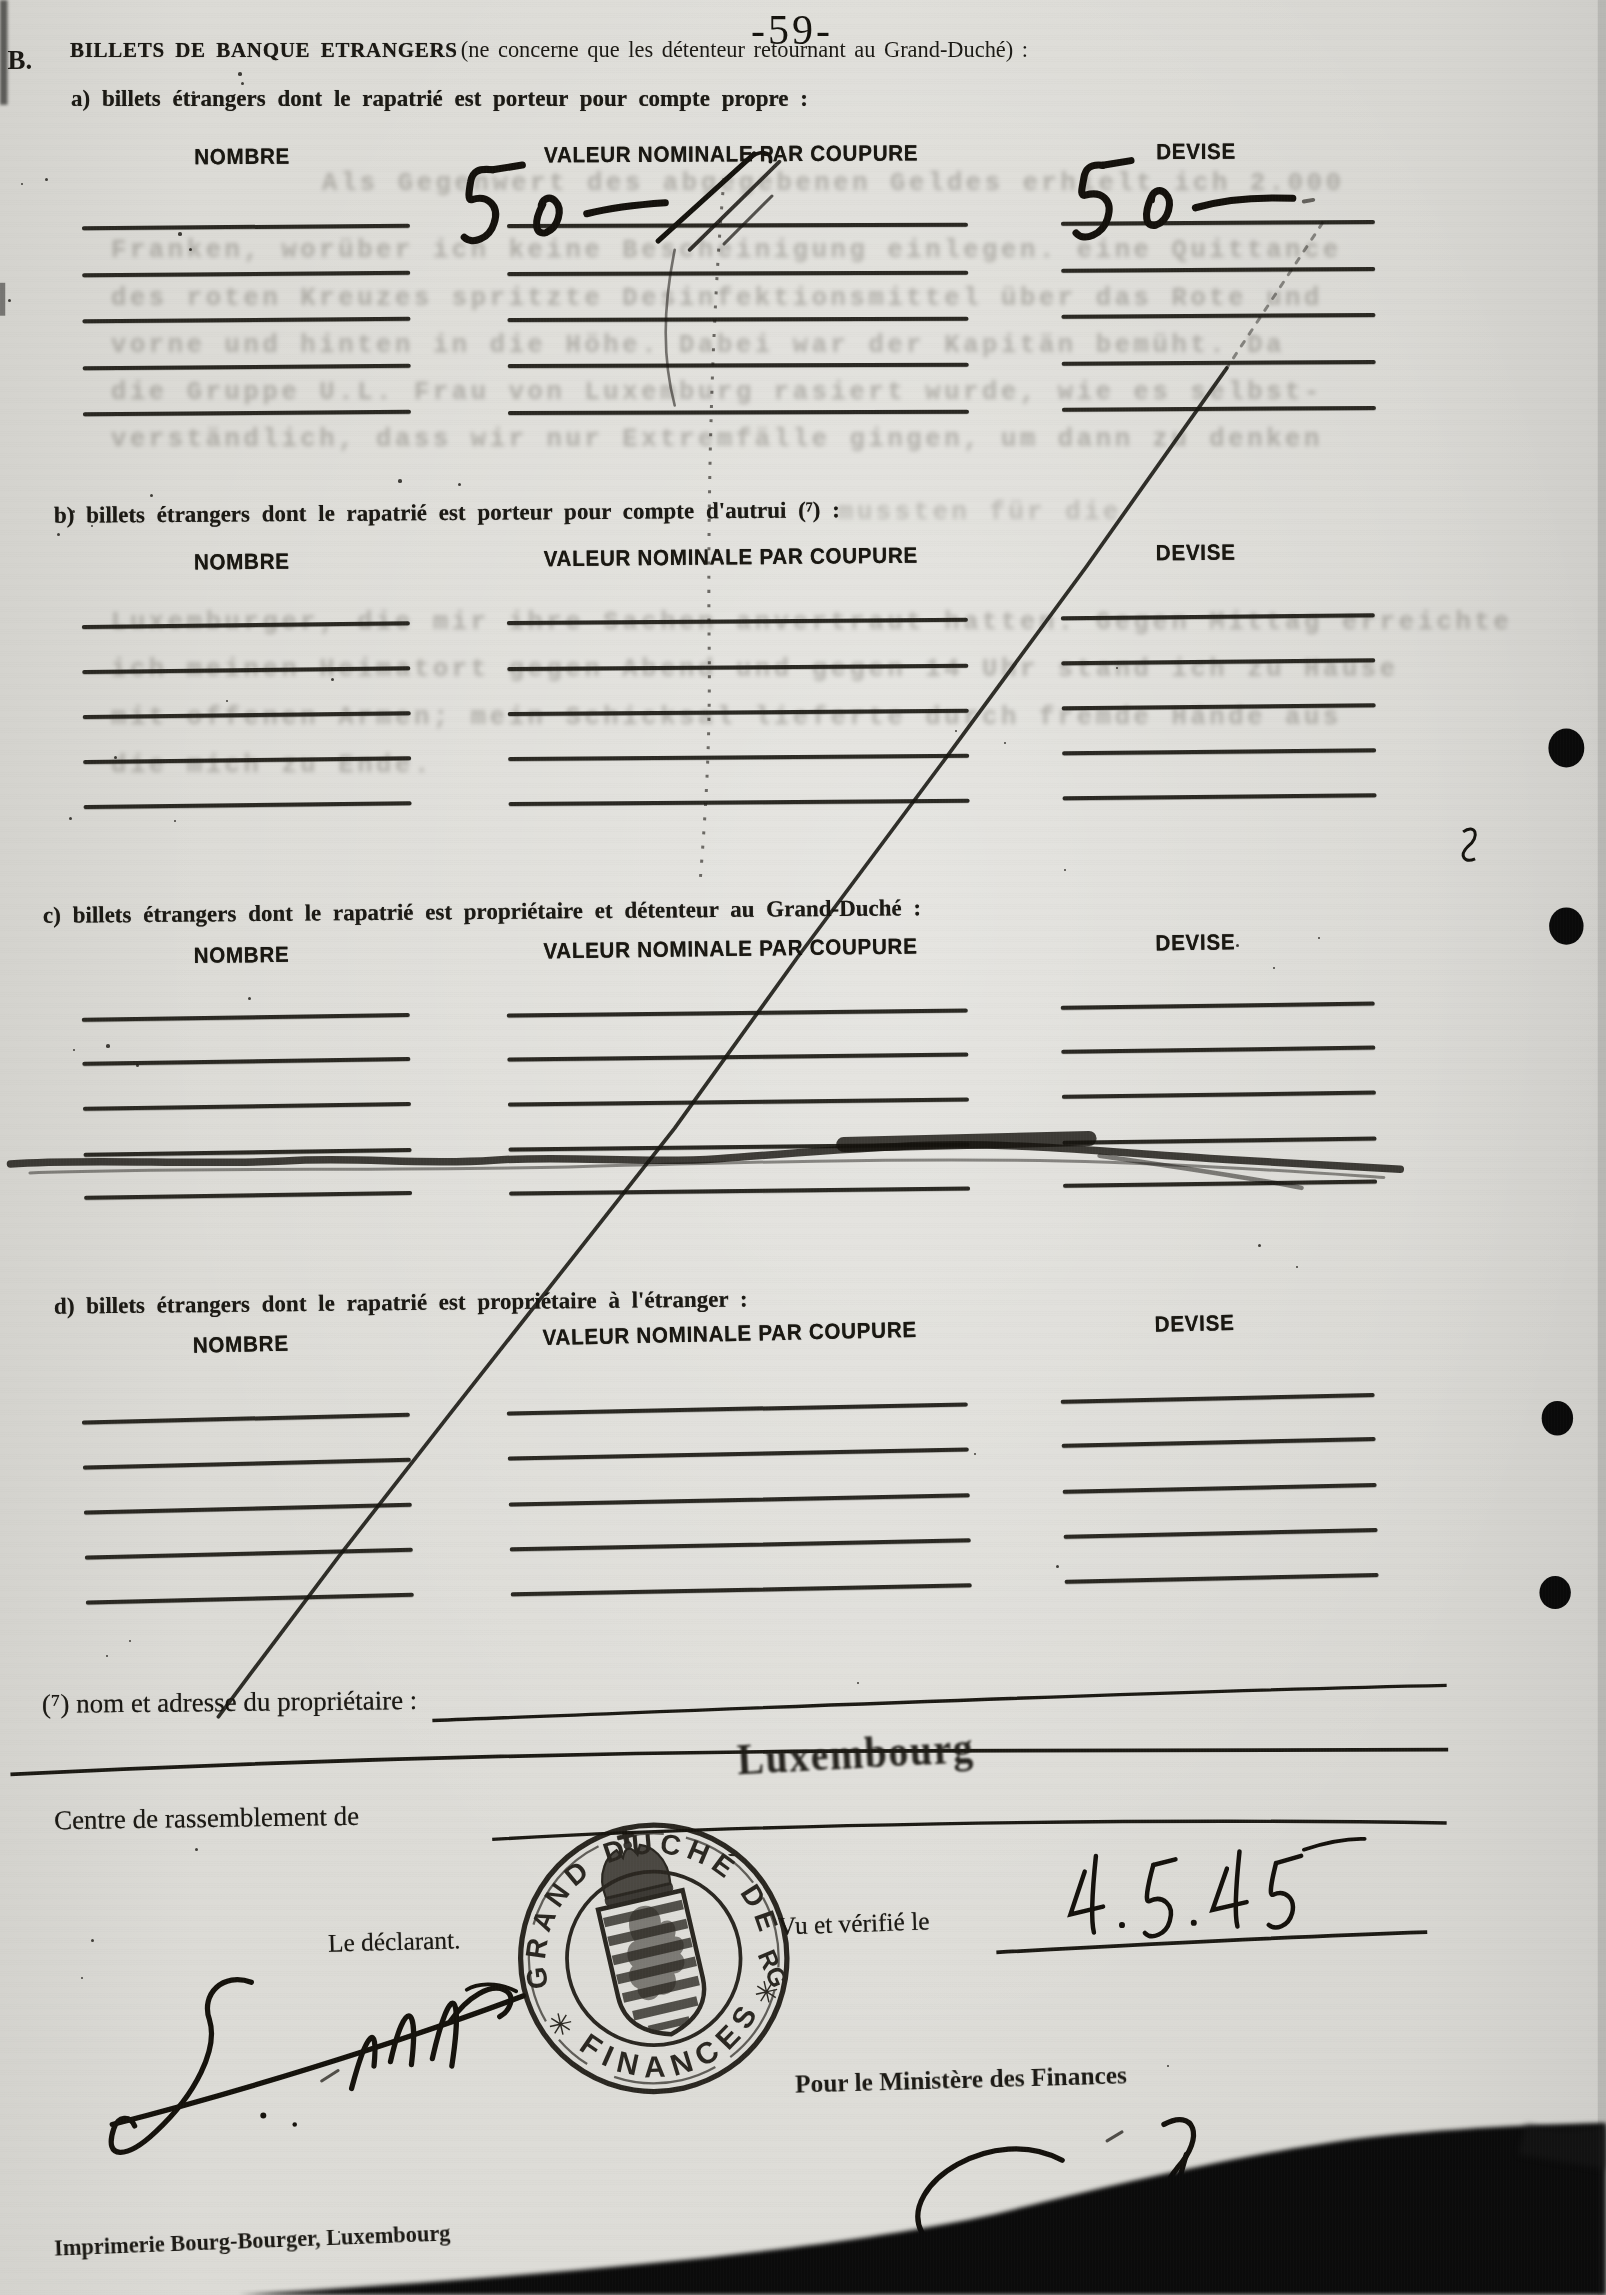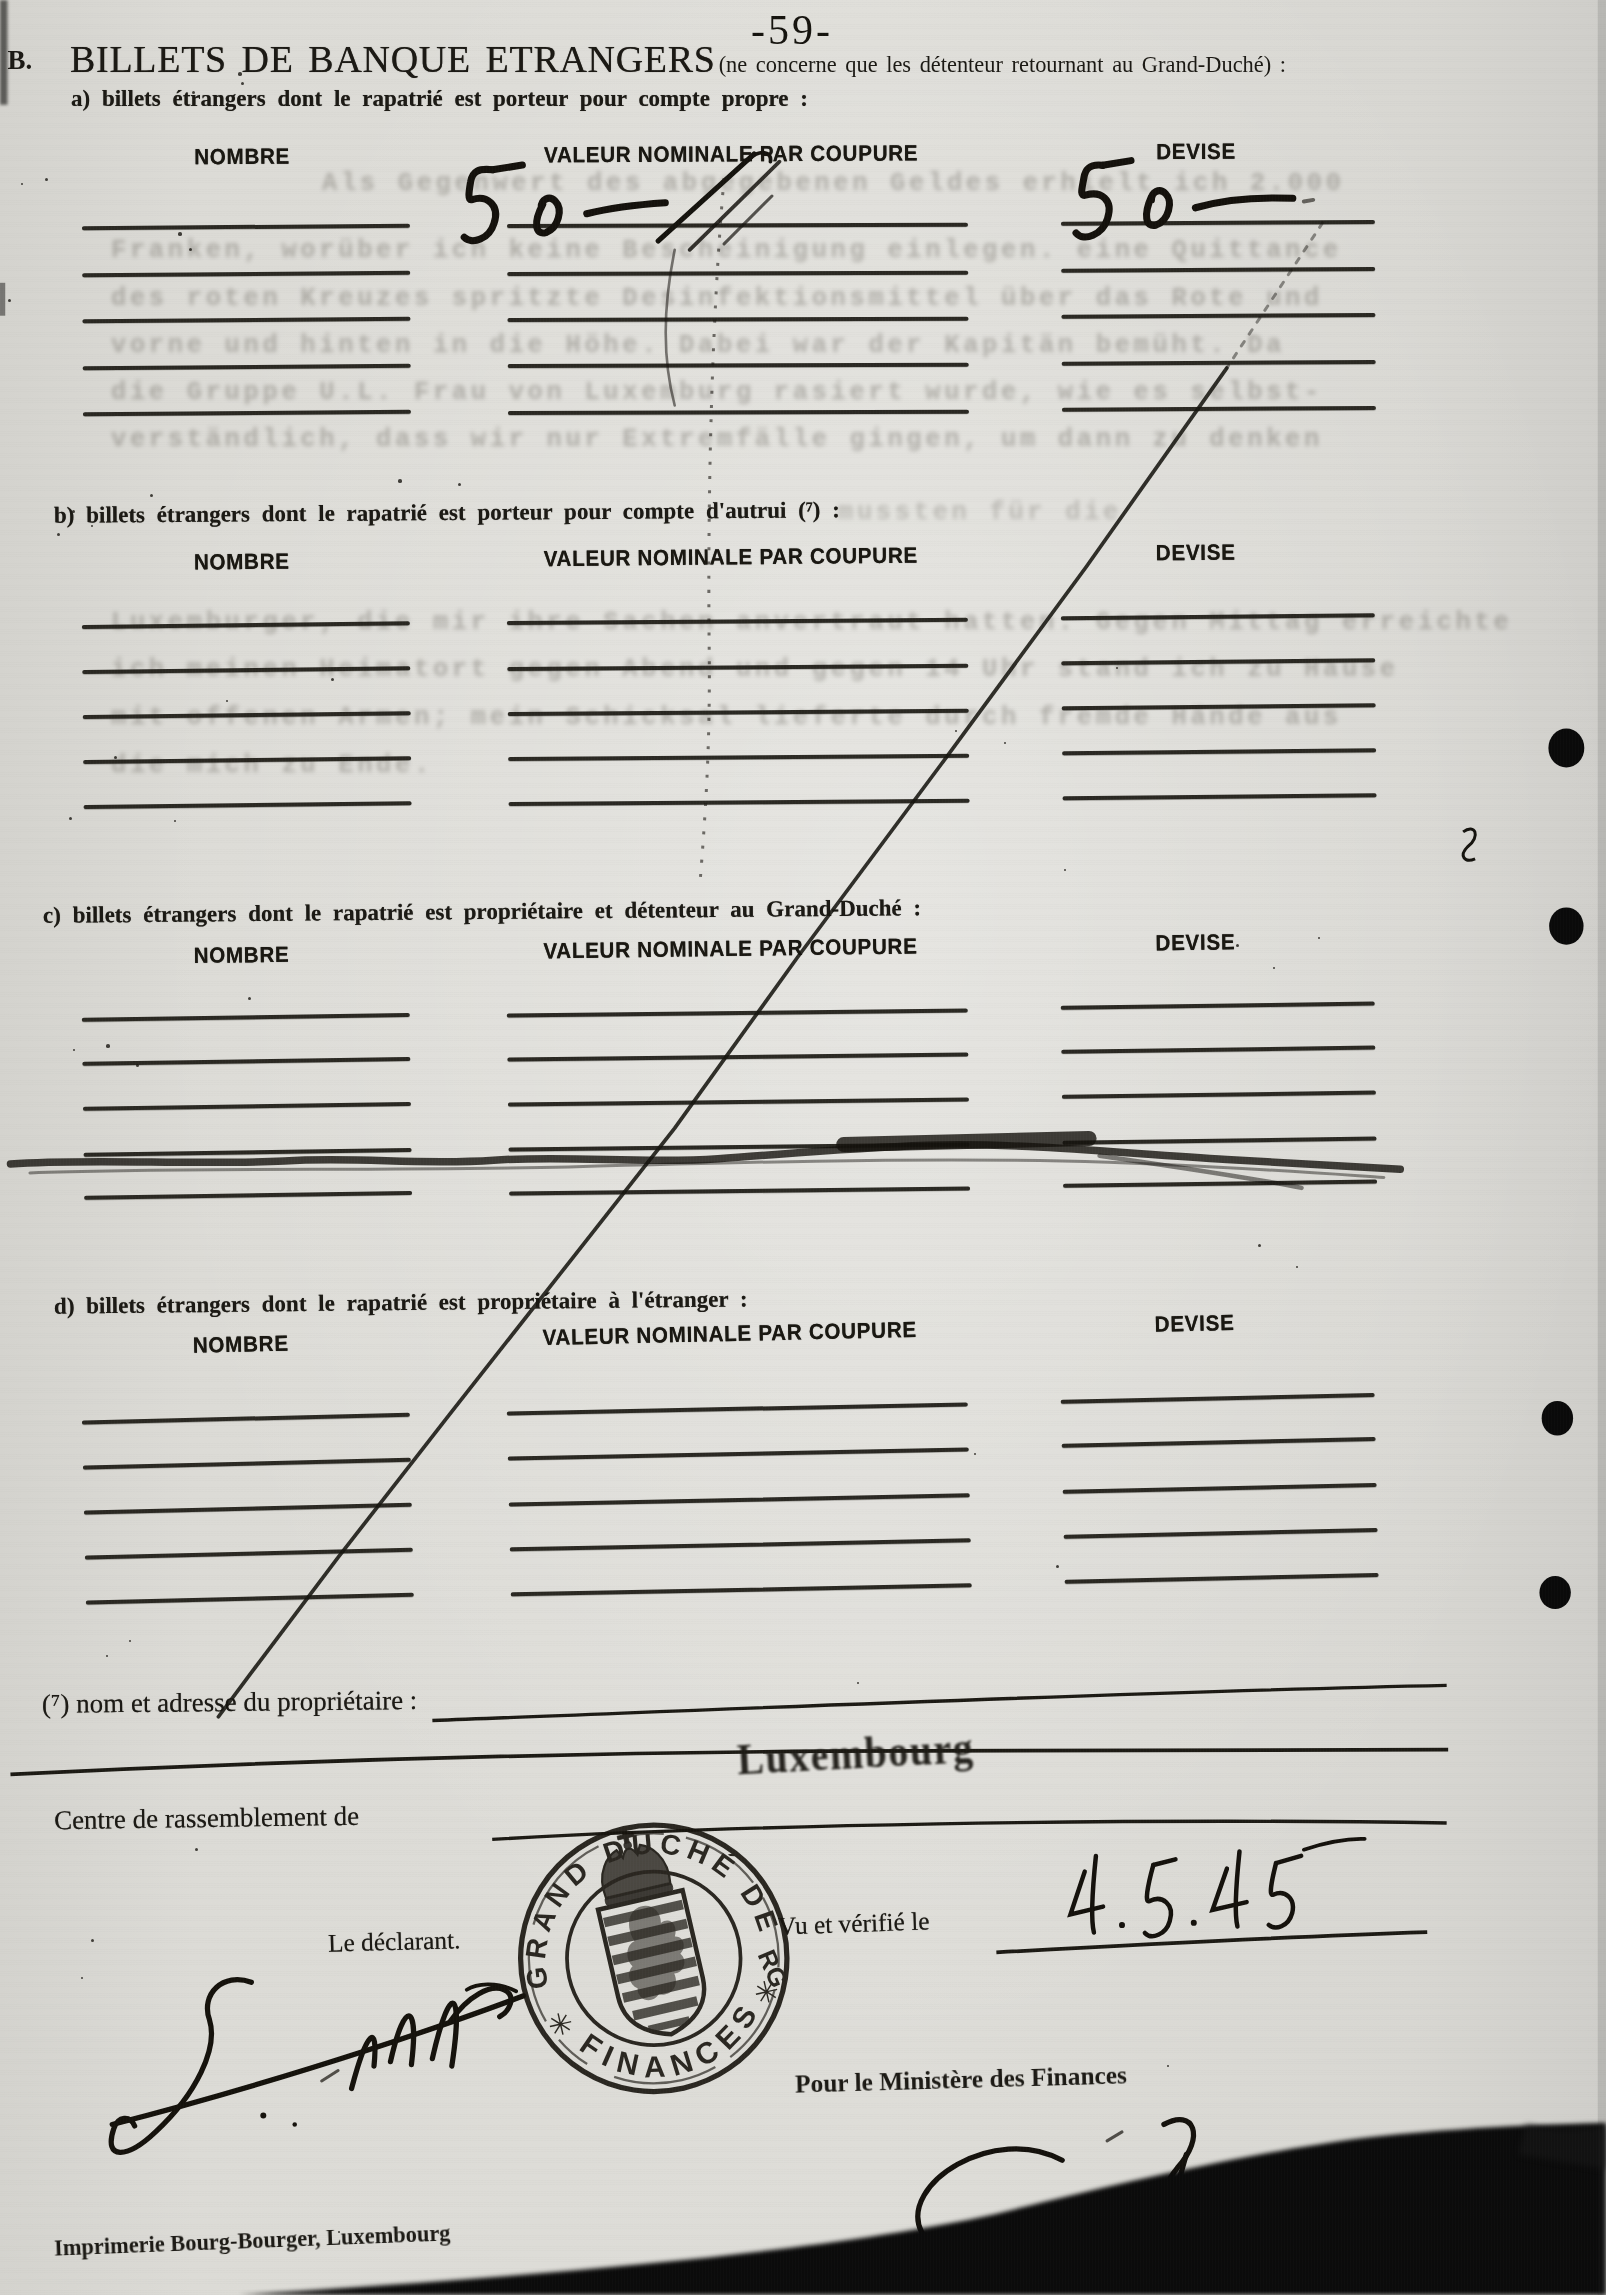--- a/index.html
+++ b/index.html
@@ -12,21 +12,21 @@
     font-family:"Liberation Serif", serif;color:#1b1914;
   }
   #grain{position:absolute;inset:0;pointer-events:none;opacity:.5;
     background-image:
       repeating-linear-gradient(0deg, rgba(40,40,35,.022) 0 0.7px, rgba(255,255,255,0) 0.7px 2.2px),
       repeating-linear-gradient(90deg, rgba(255,255,255,.03) 0 0.7px, rgba(0,0,0,0) 0.7px 3px);
   }
   .abs{position:absolute;}
   .pagenum{font-size:42px;letter-spacing:3px;color:#15130e;}
   .sec-b{font-size:27px;font-weight:bold;}
-  .title{font-size:38px;font-weight:normal;letter-spacing:0.7px;word-spacing:4.5px;text-shadow:0 0 0.7px rgba(20,18,12,.75);}
+  .title{font-size:21px;font-weight:bold;letter-spacing:0.7px;word-spacing:4.5px;text-shadow:0 0 0.7px rgba(20,18,12,.75);}
   .title-note{font-size:22.4px;font-weight:normal;letter-spacing:0;word-spacing:3px;}
   .subhead{font-size:23px;font-weight:bold;word-spacing:6px;text-shadow:0 0 0.7px rgba(20,18,12,.6);white-space:nowrap;}
   .colhead{font-family:"Liberation Sans", sans-serif;font-weight:bold;font-size:22px;letter-spacing:0.7px;
     transform:scaleX(.94);text-align:center;white-space:nowrap;text-shadow:0 0 0.7px rgba(15,14,10,.8);color:#191711;}
   .rule{position:absolute;height:3.7px;background:#1d1b15;border-radius:2.2px;opacity:.93;box-shadow:0 0.7px 0.7px rgba(30,28,22,.35);}
   .ghost{position:absolute;font-family:"Liberation Mono", monospace;font-weight:bold;font-size:25.4px;
     letter-spacing:3.7px;color:#555149;filter:blur(1.9px);opacity:.34;white-space:nowrap;transform:scaleY(1.05);}
   .serif-line{font-size:27px;white-space:nowrap;text-shadow:0 0 0.7px rgba(20,18,12,.6);}
   .small-label{font-size:25.4px;white-space:nowrap;text-shadow:0 0 0.7px rgba(20,18,12,.6);}
   .lux-stamp{font-size:40px;font-weight:bold;letter-spacing:1.5px;color:#15130e;

